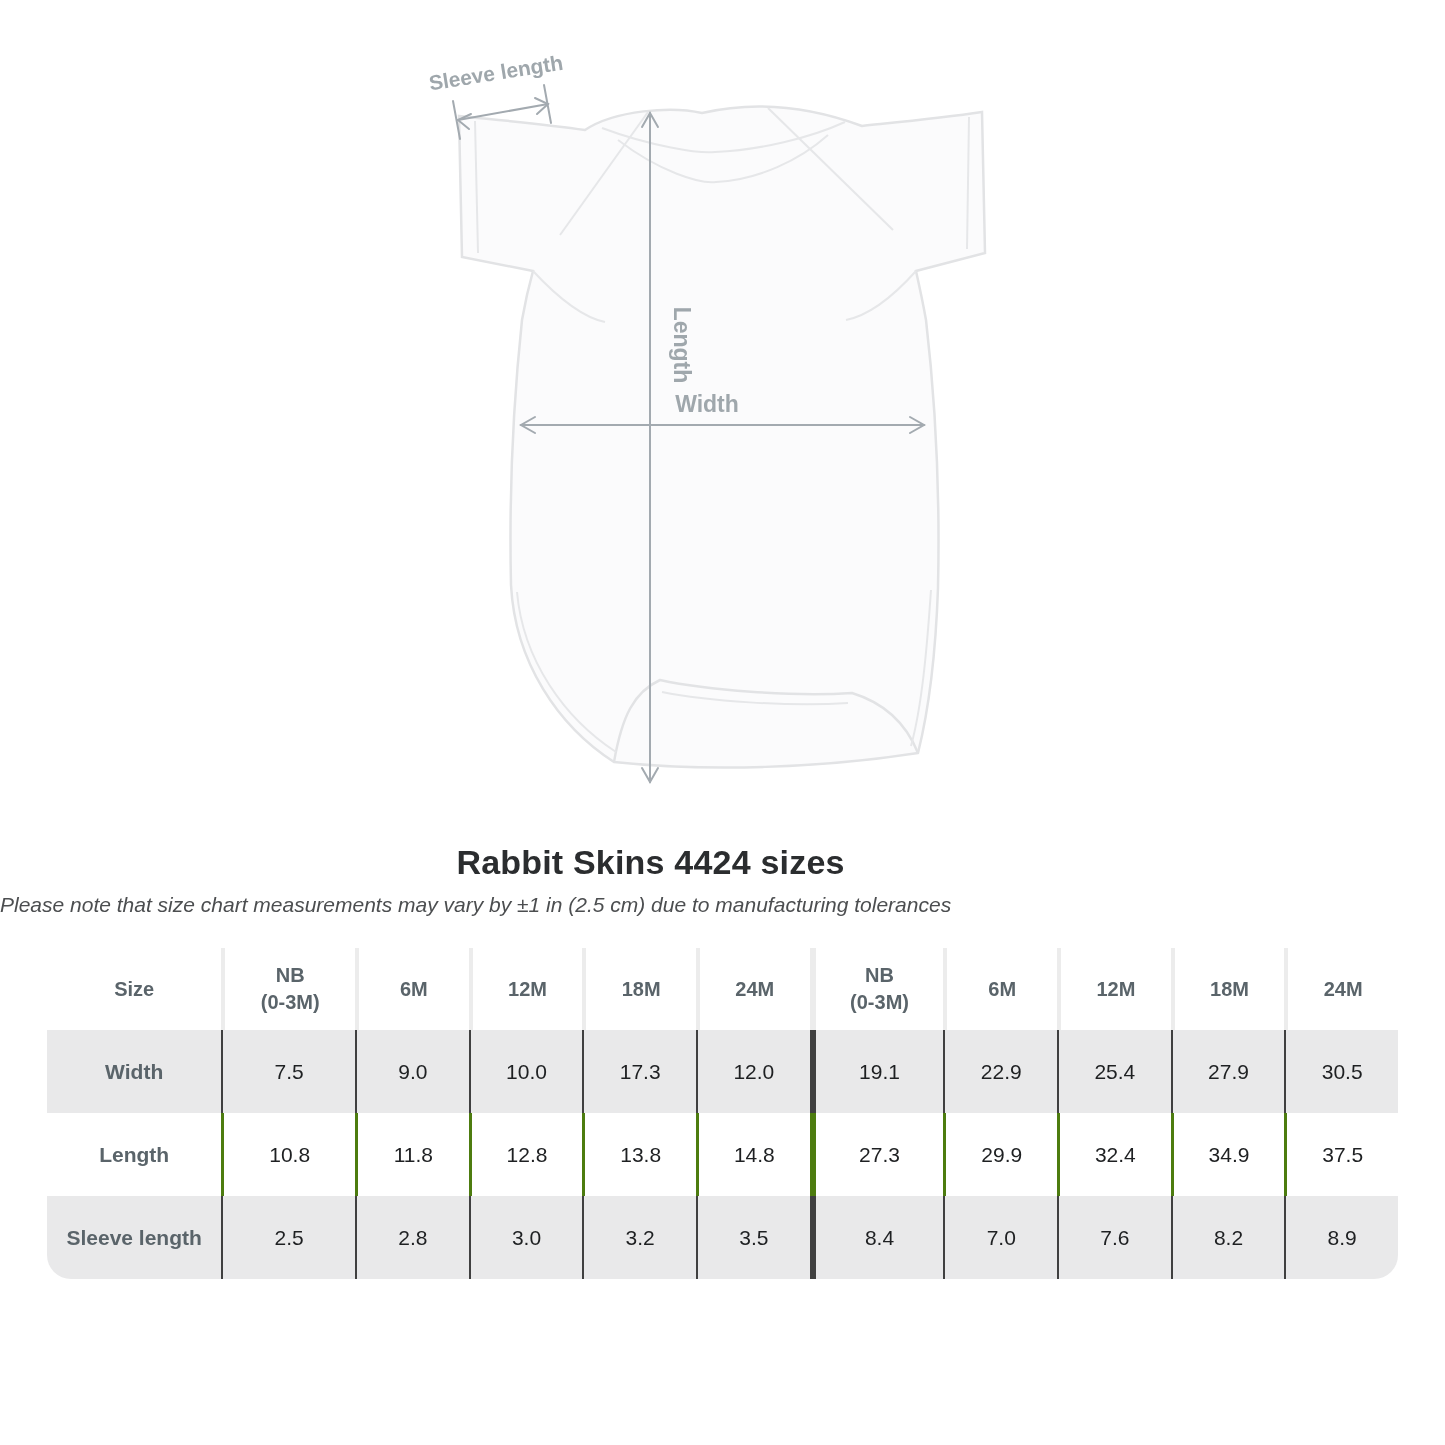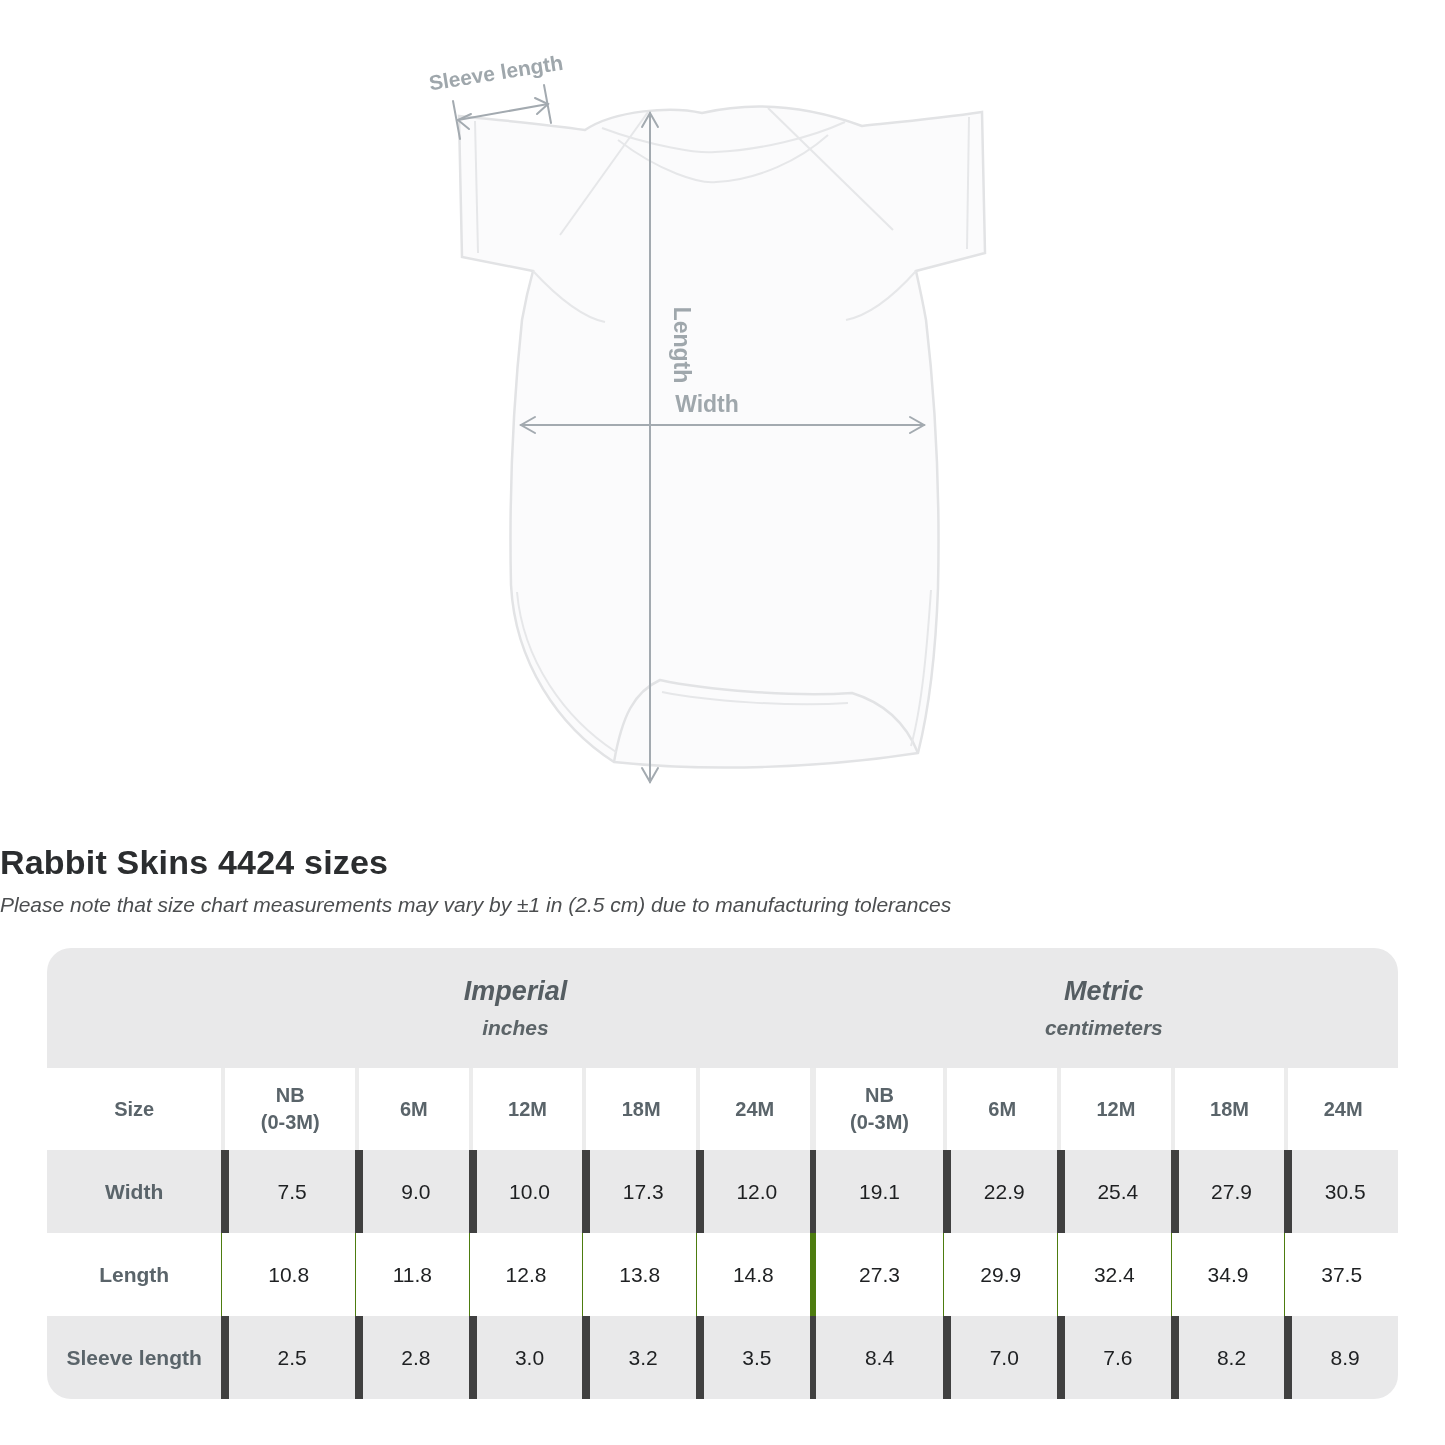--- a/index.html
+++ b/index.html
@@ -3,21 +3,21 @@
 <meta charset="utf-8">
 <style>
   html,body{margin:0;padding:0;background:#ffffff;}
   body{width:1445px;height:1445px;position:relative;font-family:"Liberation Sans","DejaVu Sans",sans-serif;overflow:hidden;}
 
   
   .diagram{position:absolute;left:0;top:0;width:1445px;height:830px;}
   .diagram svg{display:block;}
 
   
-  .page-title{position:absolute;left:0;top:843px;width:1301px;
+  .page-title{position:absolute;left:0;top:843px;width:1301px;text-align:center;
     font-size:34px;font-weight:bold;color:#2b2d2f;letter-spacing:.2px;}
   .tolerance-note{position:absolute;left:0;top:893px;width:1445px;text-align:left;
     font-size:21px;font-style:italic;color:#4c4e50;}
 
   
   .table-wrap{position:absolute;left:47px;top:948px;width:1351px;}
   table.size-table{width:100%;border-collapse:separate;border-spacing:0;table-layout:fixed;}
 
   
   tr.band th{background:#e9e9ea;height:120px;vertical-align:middle;padding:0;}
@@ -29,24 +29,24 @@
   
   tr.colhead th{background:#ffffff;height:82px;vertical-align:middle;padding:0;
     font-size:20px;font-weight:bold;color:#5a646a;line-height:1.35;}
   tr.colhead th + th{border-left:4px solid #ececec;}
   tr.colhead th.grp{border-left-width:6px;}
 
   
   td{height:83px;vertical-align:middle;text-align:center;padding:0;font-size:21px;color:#1e2022;}
   td.row-label{font-weight:bold;color:#5a646a;}
   tr.row-gray td{background:#e9e9ea;}
-  tr.row-gray td + td{border-left:8px solid #404040;}
+  tr.row-gray td + td{border-left:2px solid #404040;}
   tr.row-gray td.grp{border-left-width:6px;}
   tr.row-white td{background:#ffffff;}
-  tr.row-white td + td{border-left:1px solid #4d7c0f;}
+  tr.row-white td + td{border-left:3px solid #4d7c0f;}
   tr.row-white td.grp{border-left-width:6px;}
   tr.row-last td:first-child{border-bottom-left-radius:24px;}
   tr.row-last td:last-child{border-bottom-right-radius:24px;text-align:center;}
 
   
   .ann-label{font-family:"Liberation Sans","DejaVu Sans",sans-serif;font-weight:bold;fill:#9fa7ac;}
 </style>
 </head>
 <body>
 
@@ -132,31 +132,20 @@
         <col style="width:8.41%">
         <col style="width:8.41%">
         <col style="width:8.41%">
       <col style="width:9.9%">
         <col style="width:8.41%">
         <col style="width:8.41%">
         <col style="width:8.41%">
         <col style="width:8.41%">
     </colgroup>
     <thead>
-      <tr class="band">
-        <th></th>
-        <th colspan="5">
-          <div class="unit-name">Imperial</div>
-          <div class="unit-sub">inches</div>
-        </th>
-        <th colspan="5">
-          <div class="unit-name">Metric</div>
-          <div class="unit-sub">centimeters</div>
-        </th>
-      </tr>
       <tr class="colhead" id="col-header-row">
         <th>Size</th>
       <th>
             <div>NB</div>
             <div>(0-3M)</div>
           </th>
           <th>
             <div>6M</div>
           </th>
           <th>

